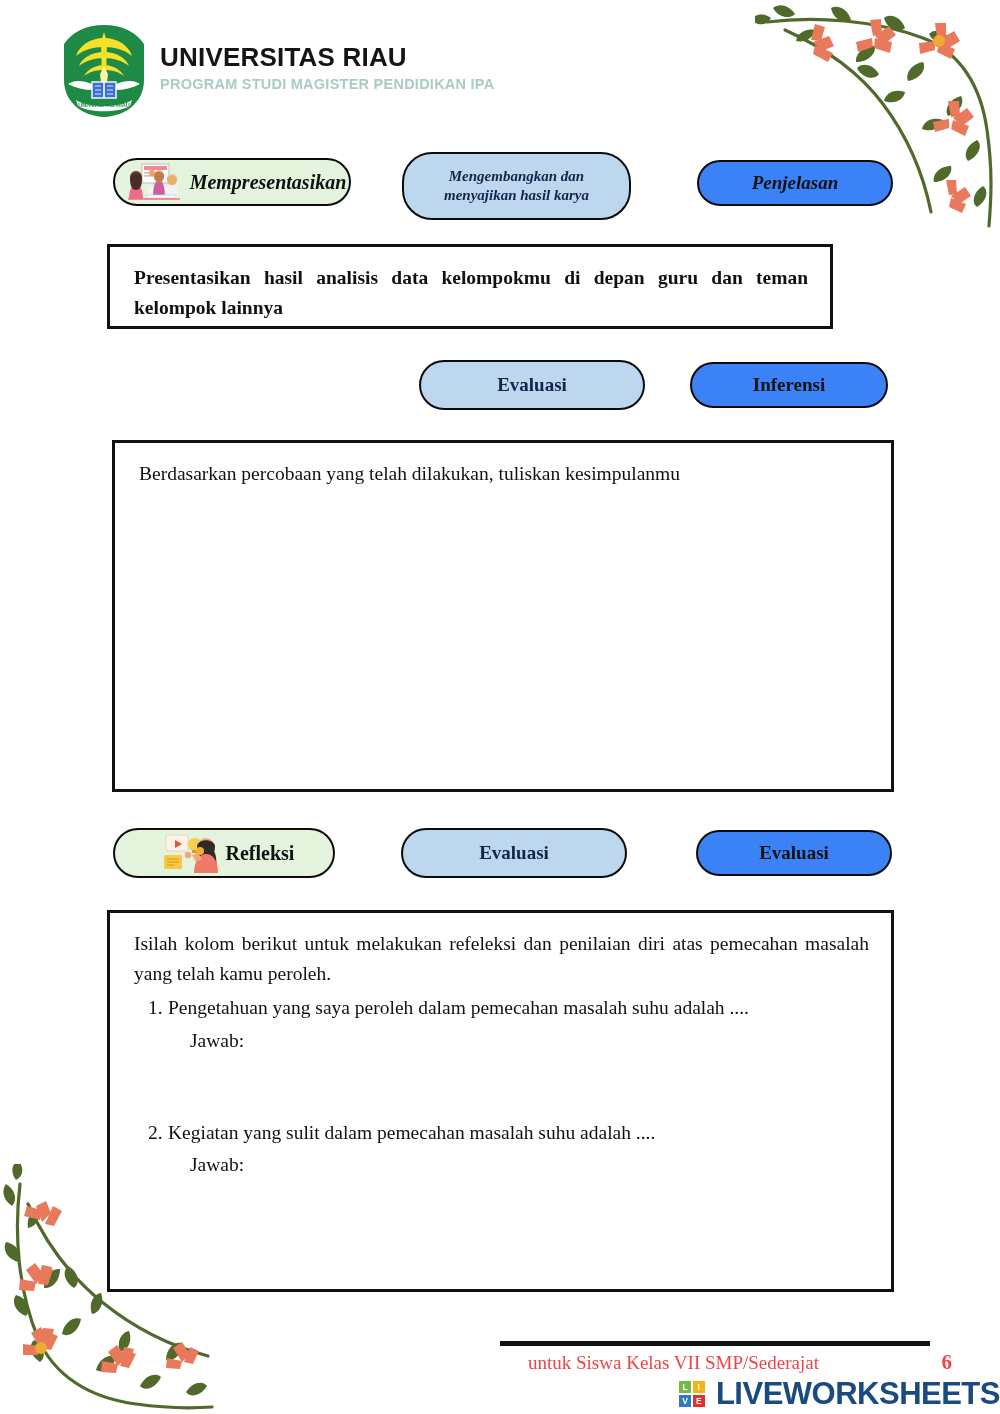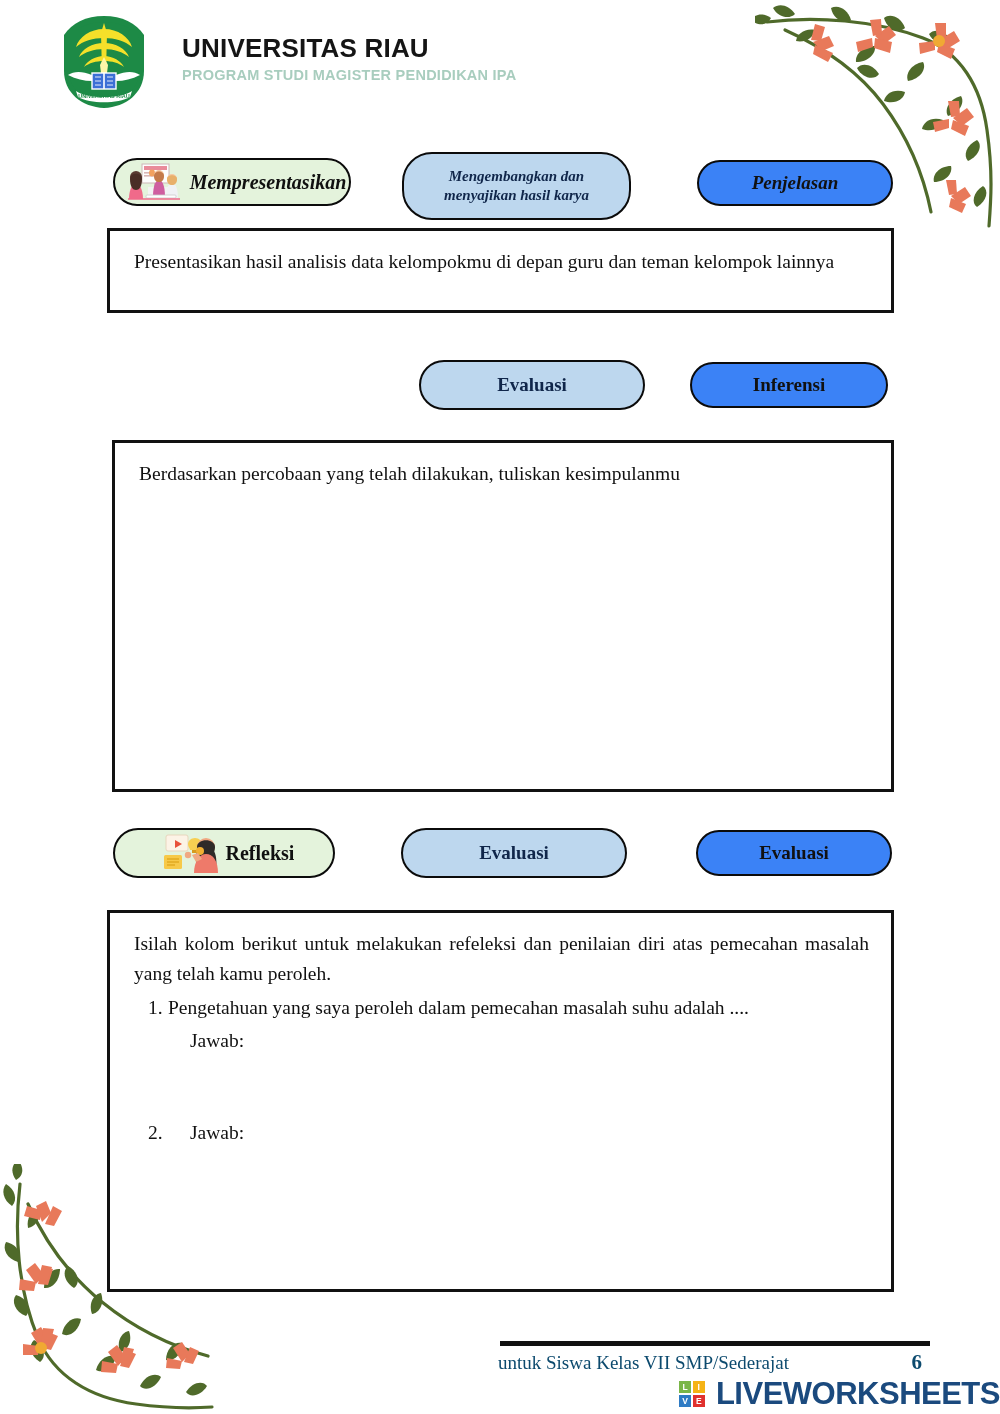--- a/index.html
+++ b/index.html
@@ -11,21 +11,21 @@
     overflow:hidden;
   }
   .page{position:absolute;inset:0;}
 
   
   .orn{position:absolute;pointer-events:none;}
   .orn-tr{top:0;right:0;width:245px;height:235px;}
   .orn-bl{bottom:0;left:0;width:215px;height:250px;}
 
   
-  .header{position:absolute;left:56px;top:13px;display:flex;align-items:flex-start;gap:30px;justify-content:space-between;}
+  .header{position:absolute;left:56px;top:22px;display:flex;align-items:flex-start;gap:8px;justify-content:space-between;}
   .logo{width:96px;height:98px;flex:0 0 auto;}
   .htext{padding-top:22px;}
   .uni-title{
     font-family:"Liberation Sans", sans-serif;
     font-size:26px;font-weight:bold;letter-spacing:.2px;color:#151515;line-height:1.05;
   }
   .uni-sub{
     font-family:"Liberation Sans", sans-serif;
     font-size:14.5px;font-weight:bold;letter-spacing:.25px;color:#a8cdbe;
     margin-top:6px;line-height:1.05;
@@ -74,23 +74,23 @@
     font-size:19.5px;line-height:1.55;color:#111;
     padding-left:34px;position:relative;margin-top:4px;
   }
   .olist li .num{position:absolute;left:14px;top:0;}
   .jawab{display:block;padding-left:22px;margin-top:2px;}
   .gap{height:58px;}
 
   
   .foot-rule{position:absolute;left:500px;top:1341px;width:430px;height:5px;background:#111;}
   .foot-text{
-    position:absolute;left:498px;top:1350px;width:430px;
+    position:absolute;left:528px;top:1350px;width:430px;
     display:flex;justify-content:space-between;align-items:baseline;
-    font-size:19px;color:#0c4a6e;
+    font-size:19px;color:#ef4444;
   }
   .foot-page{font-weight:bold;font-size:21px;padding-right:6px;}
 
   .lw{position:absolute;right:0px;top:1376px;display:flex;align-items:center;}
   .lw-sq{
     width:26px;height:26px;display:grid;
     grid-template-columns:1fr 1fr;grid-template-rows:1fr 1fr;gap:1.5px;
     margin-right:2px;
   }
   .lw-sq i{
@@ -280,21 +280,21 @@
       <span class="ptxt">Mempresentasikan</span>
     </div>
     <div class="pill pill-blue small" style="left:402px;top:-6px;width:229px;height:68px;">
       <span class="ptxt">Mengembangkan dan menyajikan hasil karya</span>
     </div>
     <div class="pill pill-peach" style="left:697px;top:2px;width:196px;height:46px;">
       <span class="ptxt">Penjelasan</span>
     </div>
   </div>
 
-  <div class="box" style="left:107px;top:228px;width:787px;height:85px;">
+  <div class="box" style="left:107px;top:244px;width:726px;height:85px;font-weight:bold;">
     <div class="pad">
       <p class="just">Presentasikan hasil analisis data kelompokmu di depan guru dan teman kelompok lainnya</p>
     </div>
   </div>
 
   <div class="pill-row" style="top:360px;">
     <div class="pill pill-blue" style="left:419px;top:0;width:226px;height:50px;">
       <span class="ptxt">Evaluasi</span>
     </div>
     <div class="pill pill-peach" style="left:690px;top:2px;width:198px;height:46px;">
@@ -344,20 +344,21 @@
       <p class="just">Isilah kolom berikut untuk melakukan refeleksi dan penilaian diri atas pemecahan masalah yang telah kamu peroleh.</p>
       <ul class="olist">
         <li>
           <span class="num">1.</span>
           <span>Pengetahuan yang saya peroleh dalam pemecahan masalah suhu adalah ....</span>
           <span class="jawab">Jawab:</span>
           <span class="gap" style="display:block;"></span>
         </li>
         <li>
           <span class="num">2.</span>
+          <span>Kegiatan yang sulit dalam pemecahan masalah suhu adalah ....</span>
           <span class="jawab">Jawab:</span>
           <span class="gap" style="display:block;"></span>
         </li>
       </ul>
     </div>
   </div>
 
   <div class="foot-rule"></div>
   <div class="foot-text">
     <span>untuk Siswa Kelas VII SMP/Sederajat</span>

